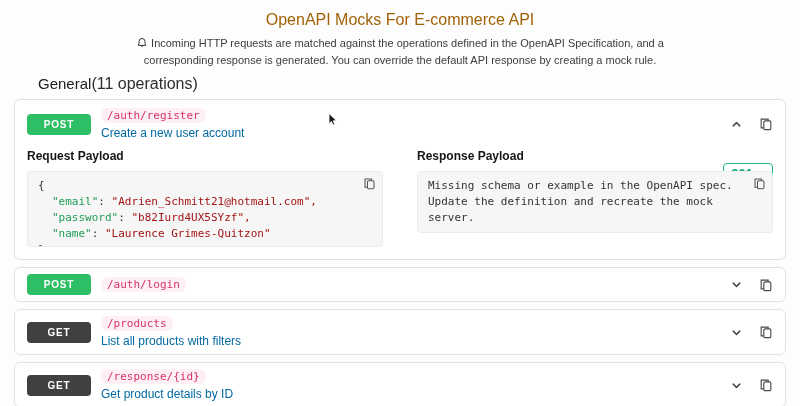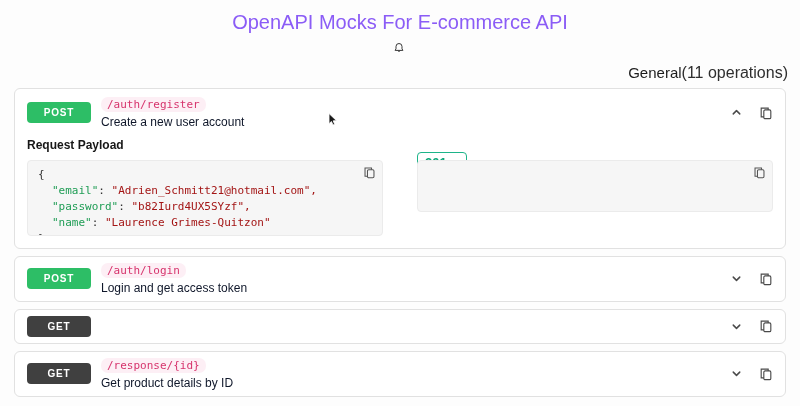--- a/index.html
+++ b/index.html
@@ -6,40 +6,41 @@
   html, body { width: 800px; height: 406px; }
   body {
     font-family: "Liberation Sans", sans-serif;
     background: #fdfdfd;
     color: #2b2b2b;
     overflow: hidden;
     position: relative;
   }
   .page-title {
     text-align: center;
-    font-size: 20px;
+    font-size: 16px;
     font-weight: 500;
-    color: #8b5cf6;
+    color: #a16207;
     padding-top: 10px;
     line-height: 1.2;
   }
   .info-banner {
     width: 560px;
     margin: 6px auto 0;
     text-align: center;
     font-size: 11px;
     line-height: 1.5;
     color: #3d3d3d;
   }
   .info-banner svg { vertical-align: -2px; margin-right: 3px; }
   .section-row {
     display: flex;
-    justify-content: flex-end;
+    justify-content: flex-start;
     align-items: baseline;
-    padding: 7px 12px 6px;
+    padding: 7px 22px 6px;
+    margin-left: 16px;
   }
   .section-title { font-size: 15px; font-weight: 500; color: #1c1c1c; }
   .operations-count { font-size: 16px; color: #2e2e2e; }
 
   .card {
     margin: 0 14px 7px;
     background: #fff;
     border: 1px solid #e1e1e1;
     border-radius: 6px;
   }
@@ -66,21 +67,21 @@
   .op-text { margin-left: 10px; display: flex; flex-direction: column; }
   .endpoint-path {
     align-self: flex-start;
     font-family: "DejaVu Sans Mono", monospace;
     font-size: 11px;
     color: #d6336c;
     background: #fdeff5;
     padding: 1px 6px;
     border-radius: 7px;
   }
-  .endpoint-desc { font-size: 12px; color: #0f172a; margin-top: 3px; }
+  .endpoint-desc { font-size: 12px; color: #0369a1; margin-top: 3px; }
   .header-icons {
     margin-left: auto;
     display: flex;
     align-items: center;
     gap: 16px;
     color: #4a4a4a;
   }
   .icon-btn { background: none; border: none; color: #4a4a4a; cursor: pointer; display: inline-flex; padding: 0; }
 
   .card-body {
@@ -148,21 +149,21 @@
 <body>
 
 <div>
 
   <h1 class="page-title">OpenAPI Mocks For E-commerce API</h1>
 
   <div class="info-banner">
     <svg viewBox="0 0 16 16" width="12" height="12" fill="none" stroke="#333" stroke-width="1.3" stroke-linejoin="round">
         <path d="M8 2a4 4 0 0 0-4 4v3l-1.2 2.2h10.4L12 9V6a4 4 0 0 0-4-4z"></path>
         <path d="M6.6 11.6a1.5 1.5 0 0 0 2.8 0"></path>
-      </svg>
+      </svg><span>Incoming HTTP requests are matched against the operations defined in the OpenAPI Specification, and a corresponding response is generated. You can override the default API response by creating a mock rule.</span>
   </div>
 
   <div class="section-row">
     <span class="section-title">General</span>
     <span class="operations-count">(11 operations)</span>
   </div>
 
   <div class="card expanded">
     <div class="card-header">
       <span class="badge post">POST</span>
@@ -198,65 +199,71 @@
           </button>
           <div class="code-line"><span>{</span></div>
           <div class="code-line indent"><span class="json-key">"email"</span><span>: </span><span class="json-val">"Adrien_Schmitt21@hotmail.com",</span></div>
           <div class="code-line indent"><span class="json-key">"password"</span><span>: </span><span class="json-val">"b82Iurd4UX5SYzf",</span></div>
           <div class="code-line indent"><span class="json-key">"name"</span><span>: </span><span class="json-val">"Laurence Grimes-Quitzon"</span></div>
           <div class="code-line"><span>}</span></div>
         </div>
       </div>
       <div class="col">
         <div class="col-head">
+          <span class="payload-label">Response Payload</span>
           <button class="status-select">
             <span>201</span>
             <svg viewBox="0 0 10 10" width="8" height="8" fill="currentColor">
                 <path d="M2 3.5h6L5 7z"></path>
               </svg>
           </button>
         </div>
         <div class="code-block response">
           <button class="code-copy">
             <svg viewBox="0 0 16 16" width="13" height="13" fill="none" stroke="currentColor" stroke-width="1.3">
                 <rect x="5.5" y="4.5" width="8" height="10" rx="1.5"></rect>
                 <path d="M10.5 4.5v-2h-8v10h3"></path>
               </svg>
           </button>
+          <div class="response-msg">Missing schema or example in the OpenAPI spec.
+Update the definition and recreate the mock server.</div>
         </div>
       </div>
     </div>
   </div>
 
   <div class="card">
     <div class="card-header">
       <span class="badge post">POST</span>
       <div class="op-text">
         <span class="endpoint-path">/auth/login</span>
-        <span class="endpoint-desc">Login and get access token</span>
       </div>
       <div class="header-icons">
         <button class="icon-btn">
           <svg viewBox="0 0 14 14" width="13" height="13" fill="none" stroke="currentColor" stroke-width="1.6" stroke-linecap="round" stroke-linejoin="round">
               <polyline points="3.5,5.5 7,9 10.5,5.5"></polyline>
             </svg>
         </button>
         <button class="icon-btn">
           <svg viewBox="0 0 16 16" width="14" height="14" fill="none" stroke="currentColor" stroke-width="1.3">
               <rect x="5.5" y="4.5" width="8" height="10" rx="1.5"></rect>
               <path d="M10.5 4.5v-2h-8v10h3"></path>
             </svg>
         </button>
       </div>
     </div>
   </div>
 
   <div class="card">
     <div class="card-header">
       <span class="badge get">GET</span>
+      <div class="op-text">
+        <span class="endpoint-path">/products</span>
+        <span class="endpoint-desc">List all products with filters</span>
+      </div>
       <div class="header-icons">
         <button class="icon-btn">
           <svg viewBox="0 0 14 14" width="13" height="13" fill="none" stroke="currentColor" stroke-width="1.6" stroke-linecap="round" stroke-linejoin="round">
               <polyline points="3.5,5.5 7,9 10.5,5.5"></polyline>
             </svg>
         </button>
         <button class="icon-btn">
           <svg viewBox="0 0 16 16" width="14" height="14" fill="none" stroke="currentColor" stroke-width="1.3">
               <rect x="5.5" y="4.5" width="8" height="10" rx="1.5"></rect>
               <path d="M10.5 4.5v-2h-8v10h3"></path>

